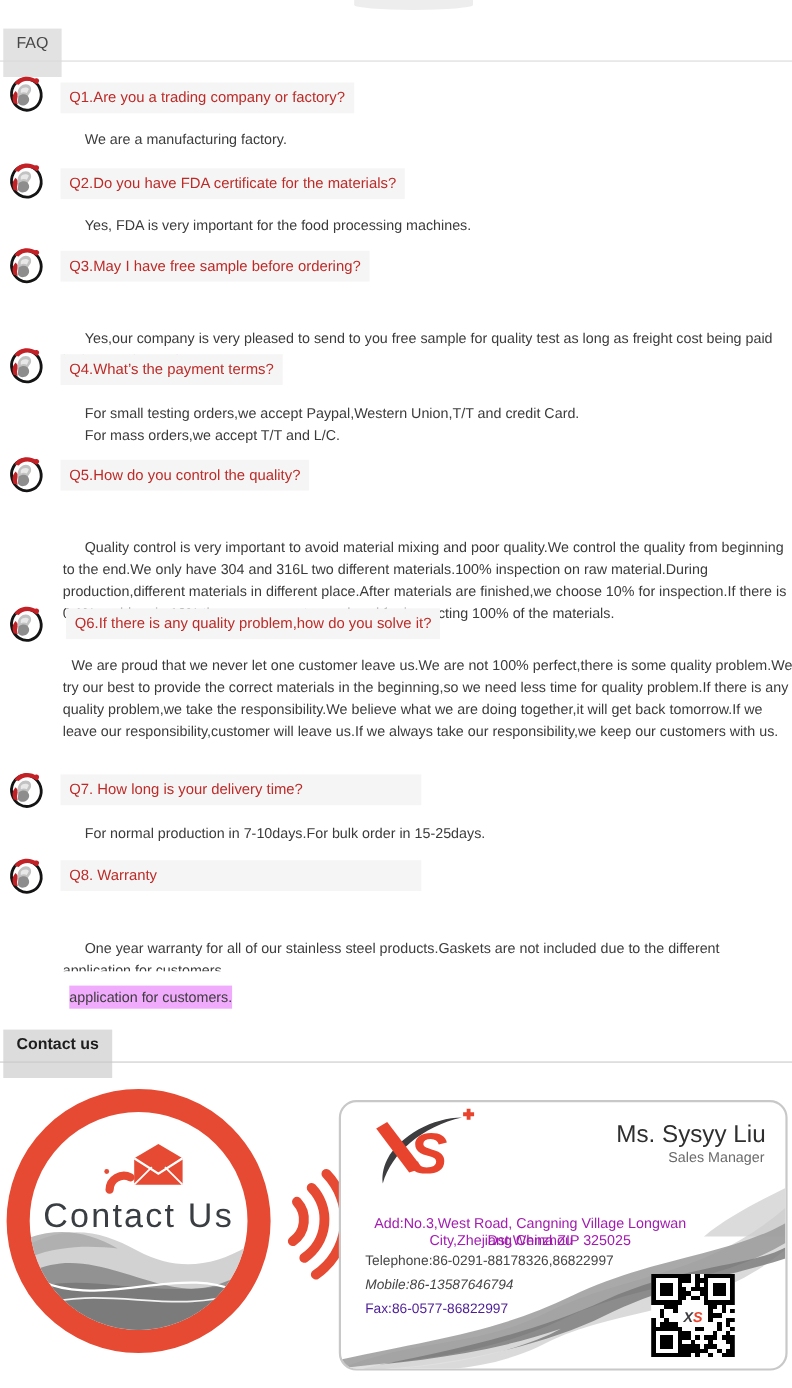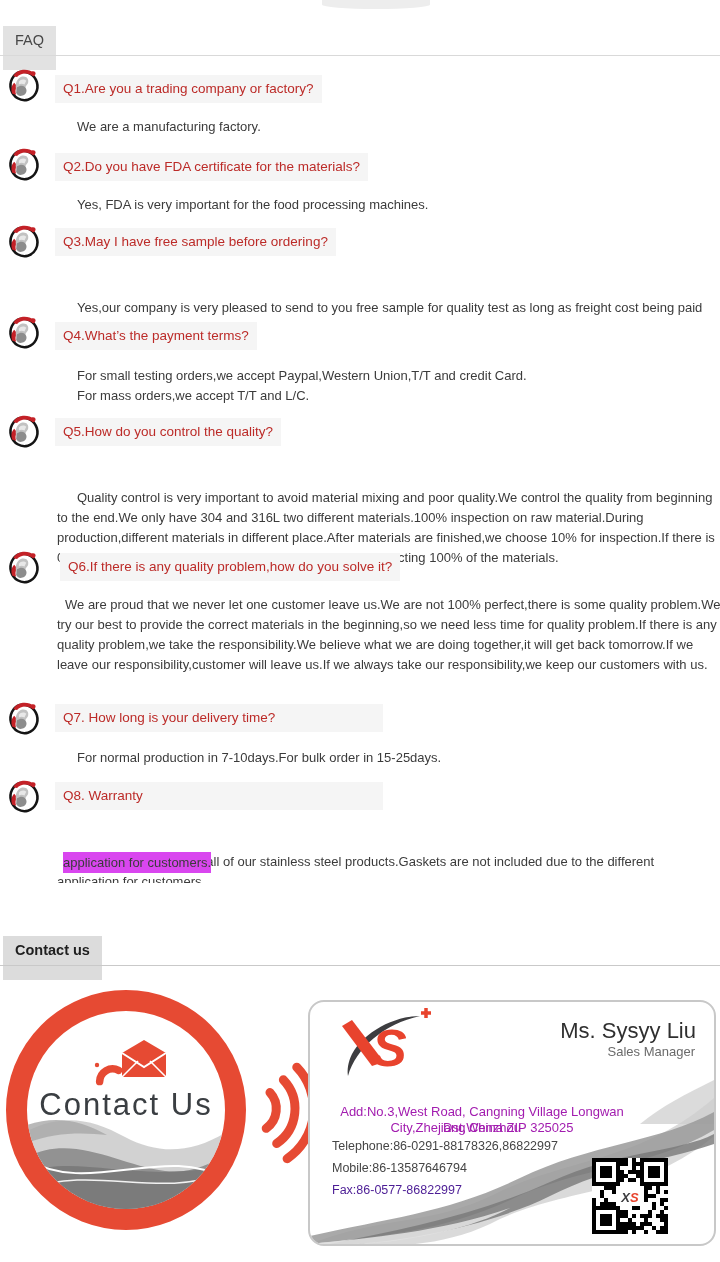--- a/index.html
+++ b/index.html
@@ -19,21 +19,21 @@
   .faq-line{top:55px;}
   .contact-line{top:965px;border-top-color:#c9c9c9;}
   
   .badge{width:37px;height:37px;left:5px;}
   .qbar{background:#f5f5f5;color:#bc2b28;font-size:13.5px;height:28px;line-height:28px;
     padding:0 8px;white-space:nowrap;box-sizing:border-box;}
   .ans{font-size:13px;line-height:20px;color:#3b3b3b;white-space:pre-line;}
   .ind20{text-indent:20px;margin-top:28px;}
   .ind8{text-indent:8px;}
   .clip31{max-height:31px;overflow:hidden;}
-  .dup-line{background:#d946ef;padding-top:1px;}
+  .dup-line{background:#f0abfc;padding-top:1px;margin-top:44px;}
   
   .circle{left:6px;top:990px;width:198px;height:198px;border:21px solid #e64a33;border-radius:50%;
     background:#fff;overflow:hidden;}
   .circle-title{left:0;top:76px;width:198px;text-align:center;font-size:31px;font-weight:300;
     letter-spacing:2px;color:#3a3e42;}
   .circle-sub{left:0;top:116px;width:198px;text-align:center;font-size:18px;font-weight:300;
     color:#6e6e6e;letter-spacing:1px;}
   .phone-ico{left:64px;top:44px;}
   .mail-ico{left:92px;top:28px;}
   .circle-waves{left:0;bottom:0;}
@@ -43,21 +43,21 @@
     border-radius:16px;box-sizing:border-box;overflow:hidden;}
   .card-ribbons{left:0;top:0;}
   .xs-logo{left:18px;top:4px;}
   .person-name{right:18px;top:16px;font-size:22px;color:#2f2f2f;font-weight:300;}
   .person-title{right:19px;top:42px;font-size:13px;color:#6a6a6a;}
   .company{left:22px;top:82px;font-size:13px;font-weight:bold;color:#1f1f1f;letter-spacing:.2px;}
   .addr{left:22px;width:300px;font-size:13px;color:#a21caf;line-height:16px;text-align:center;}
   .addr1{top:102px;}
   .addr2{top:118px;}
   .tel{left:22px;top:137px;font-size:12.5px;color:#454545;}
-  .mob{left:22px;top:159px;font-size:12.5px;color:#454545;}
+  .mob{left:22px;top:159px;font-size:12.5px;color:#454545;font-style:italic;}
   .fax{left:22px;top:181px;font-size:12.5px;color:#4c1d95;}
   .qr{left:282px;top:156px;}
 </style>
 </head>
 <body>
 
 <svg width="0" height="0" style="position:absolute">
   <defs>
     <symbol id="badge-sym" viewBox="0 0 40 40">
       <ellipse cx="20.5" cy="21.5" rx="14.5" ry="15.5" fill="#fff" stroke="#141414" stroke-width="2.8" transform="rotate(-16 20.5 21.5)"></ellipse>

